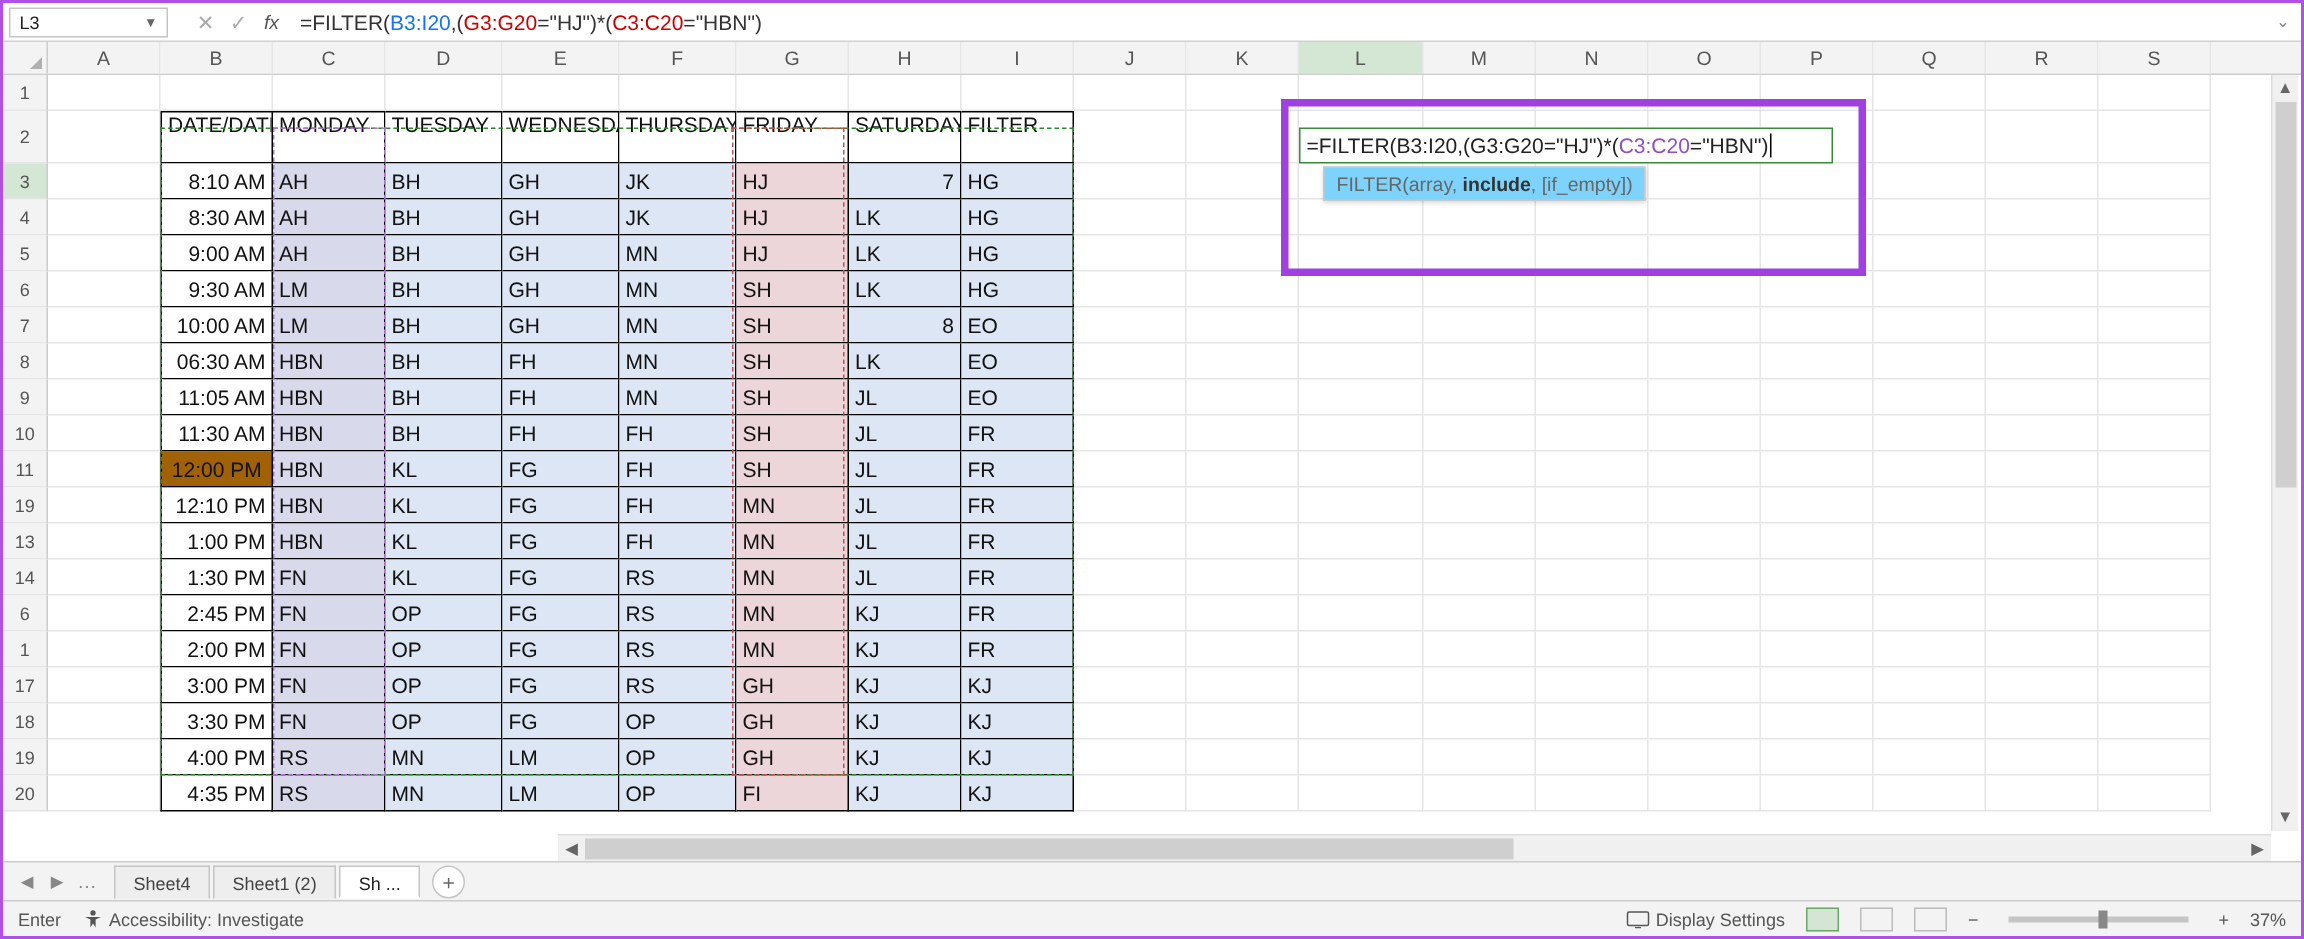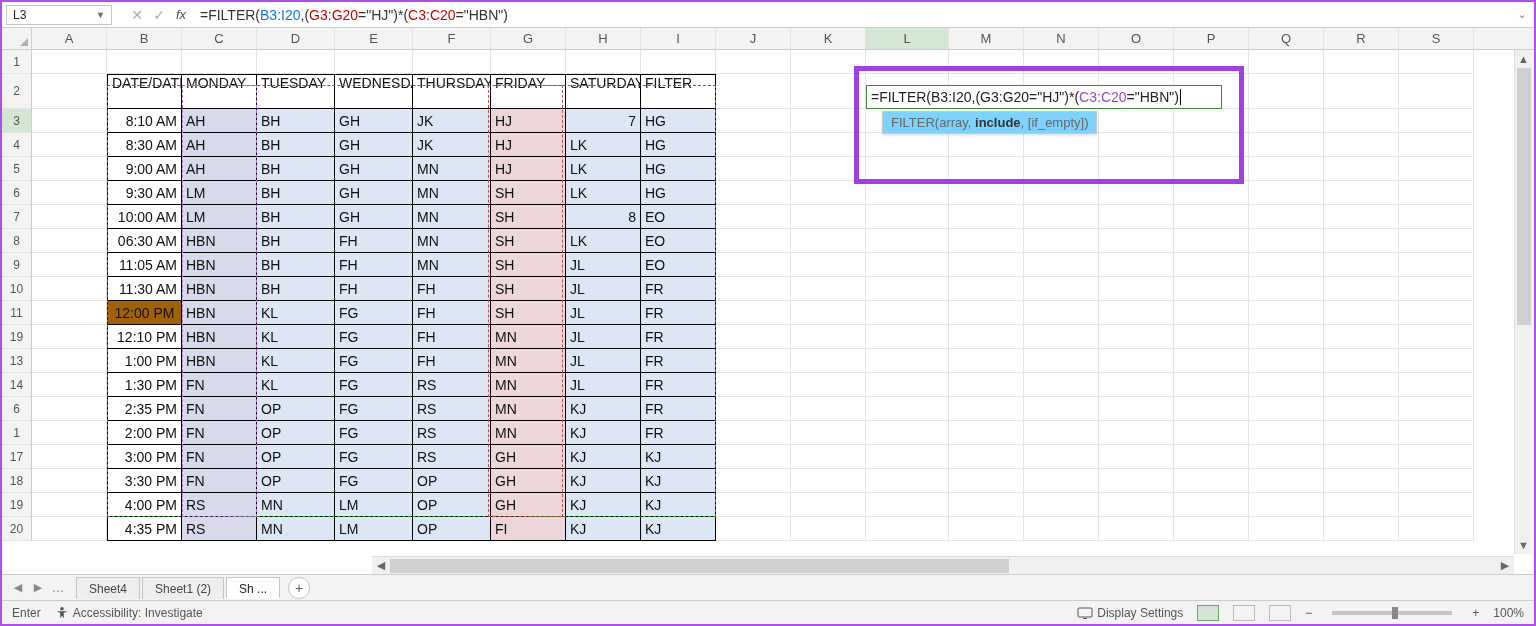--- a/index.html
+++ b/index.html
@@ -408,21 +408,21 @@
         <div class="cell wN" style="width: 75px;"></div>
         <div class="cell wO" style="width: 75px;"></div>
         <div class="cell wP" style="width: 75px;"></div>
         <div class="cell wQ" style="width: 75px;"></div>
         <div class="cell wR" style="width: 75px;"></div>
         <div class="cell wS" style="width: 75px;"></div>
       </div>
       <div class="row">
         <div class="rh">6</div>
         <div class="cell wA" style="width: 75px;"></div>
-        <div class="cell wB" style="width: 75px; border-right: 1px solid rgb(0, 0, 0); border-bottom: 1px solid rgb(0, 0, 0); border-left: 1px solid rgb(0, 0, 0); background: rgb(255, 255, 255); text-align: right;">2:35 PM</div>
+        <div class="cell wB" style="width: 75px; border-right: 1px solid rgb(0, 0, 0); border-bottom: 1px solid rgb(0, 0, 0); border-left: 1px solid rgb(0, 0, 0); background: rgb(255, 255, 255); text-align: right;">2:45 PM</div>
         <div class="cell wC" style="width: 75px; border-right: 1px solid rgb(0, 0, 0); border-bottom: 1px solid rgb(0, 0, 0); background: rgb(217, 217, 236);">FN</div>
         <div class="cell wD" style="width: 78px; border-right: 1px solid rgb(0, 0, 0); border-bottom: 1px solid rgb(0, 0, 0); background: rgb(220, 230, 244);">OP</div>
         <div class="cell wE" style="width: 78px; border-right: 1px solid rgb(0, 0, 0); border-bottom: 1px solid rgb(0, 0, 0); background: rgb(220, 230, 244);">FG</div>
         <div class="cell wF" style="width: 78px; border-right: 1px solid rgb(0, 0, 0); border-bottom: 1px solid rgb(0, 0, 0); background: rgb(220, 230, 244);">RS</div>
         <div class="cell wG" style="width: 75px; border-right: 1px solid rgb(0, 0, 0); border-bottom: 1px solid rgb(0, 0, 0); background: rgb(236, 214, 217);">MN</div>
         <div class="cell wH" style="width: 75px; border-right: 1px solid rgb(0, 0, 0); border-bottom: 1px solid rgb(0, 0, 0); background: rgb(220, 230, 244);">KJ</div>
         <div class="cell wI" style="width: 75px; border-right: 1px solid rgb(0, 0, 0); border-bottom: 1px solid rgb(0, 0, 0); background: rgb(220, 230, 244);">FR</div>
         <div class="cell wJ" style="width: 75px;"></div>
         <div class="cell wK" style="width: 75px;"></div>
         <div class="cell wL" style="width: 83px;"></div>
@@ -615,15 +615,15 @@
       <span>Display Settings</span>
     </span>
     <span class="view-btn active"></span>
     <span class="view-btn"></span>
     <span class="view-btn"></span>
     <span>−</span>
     <span class="zoom-track">
         <span class="knob"></span>
       </span>
     <span>+</span>
-    <span>100%</span>
+    <span>37%</span>
   </div>
 </div>
 
 </body></html>

